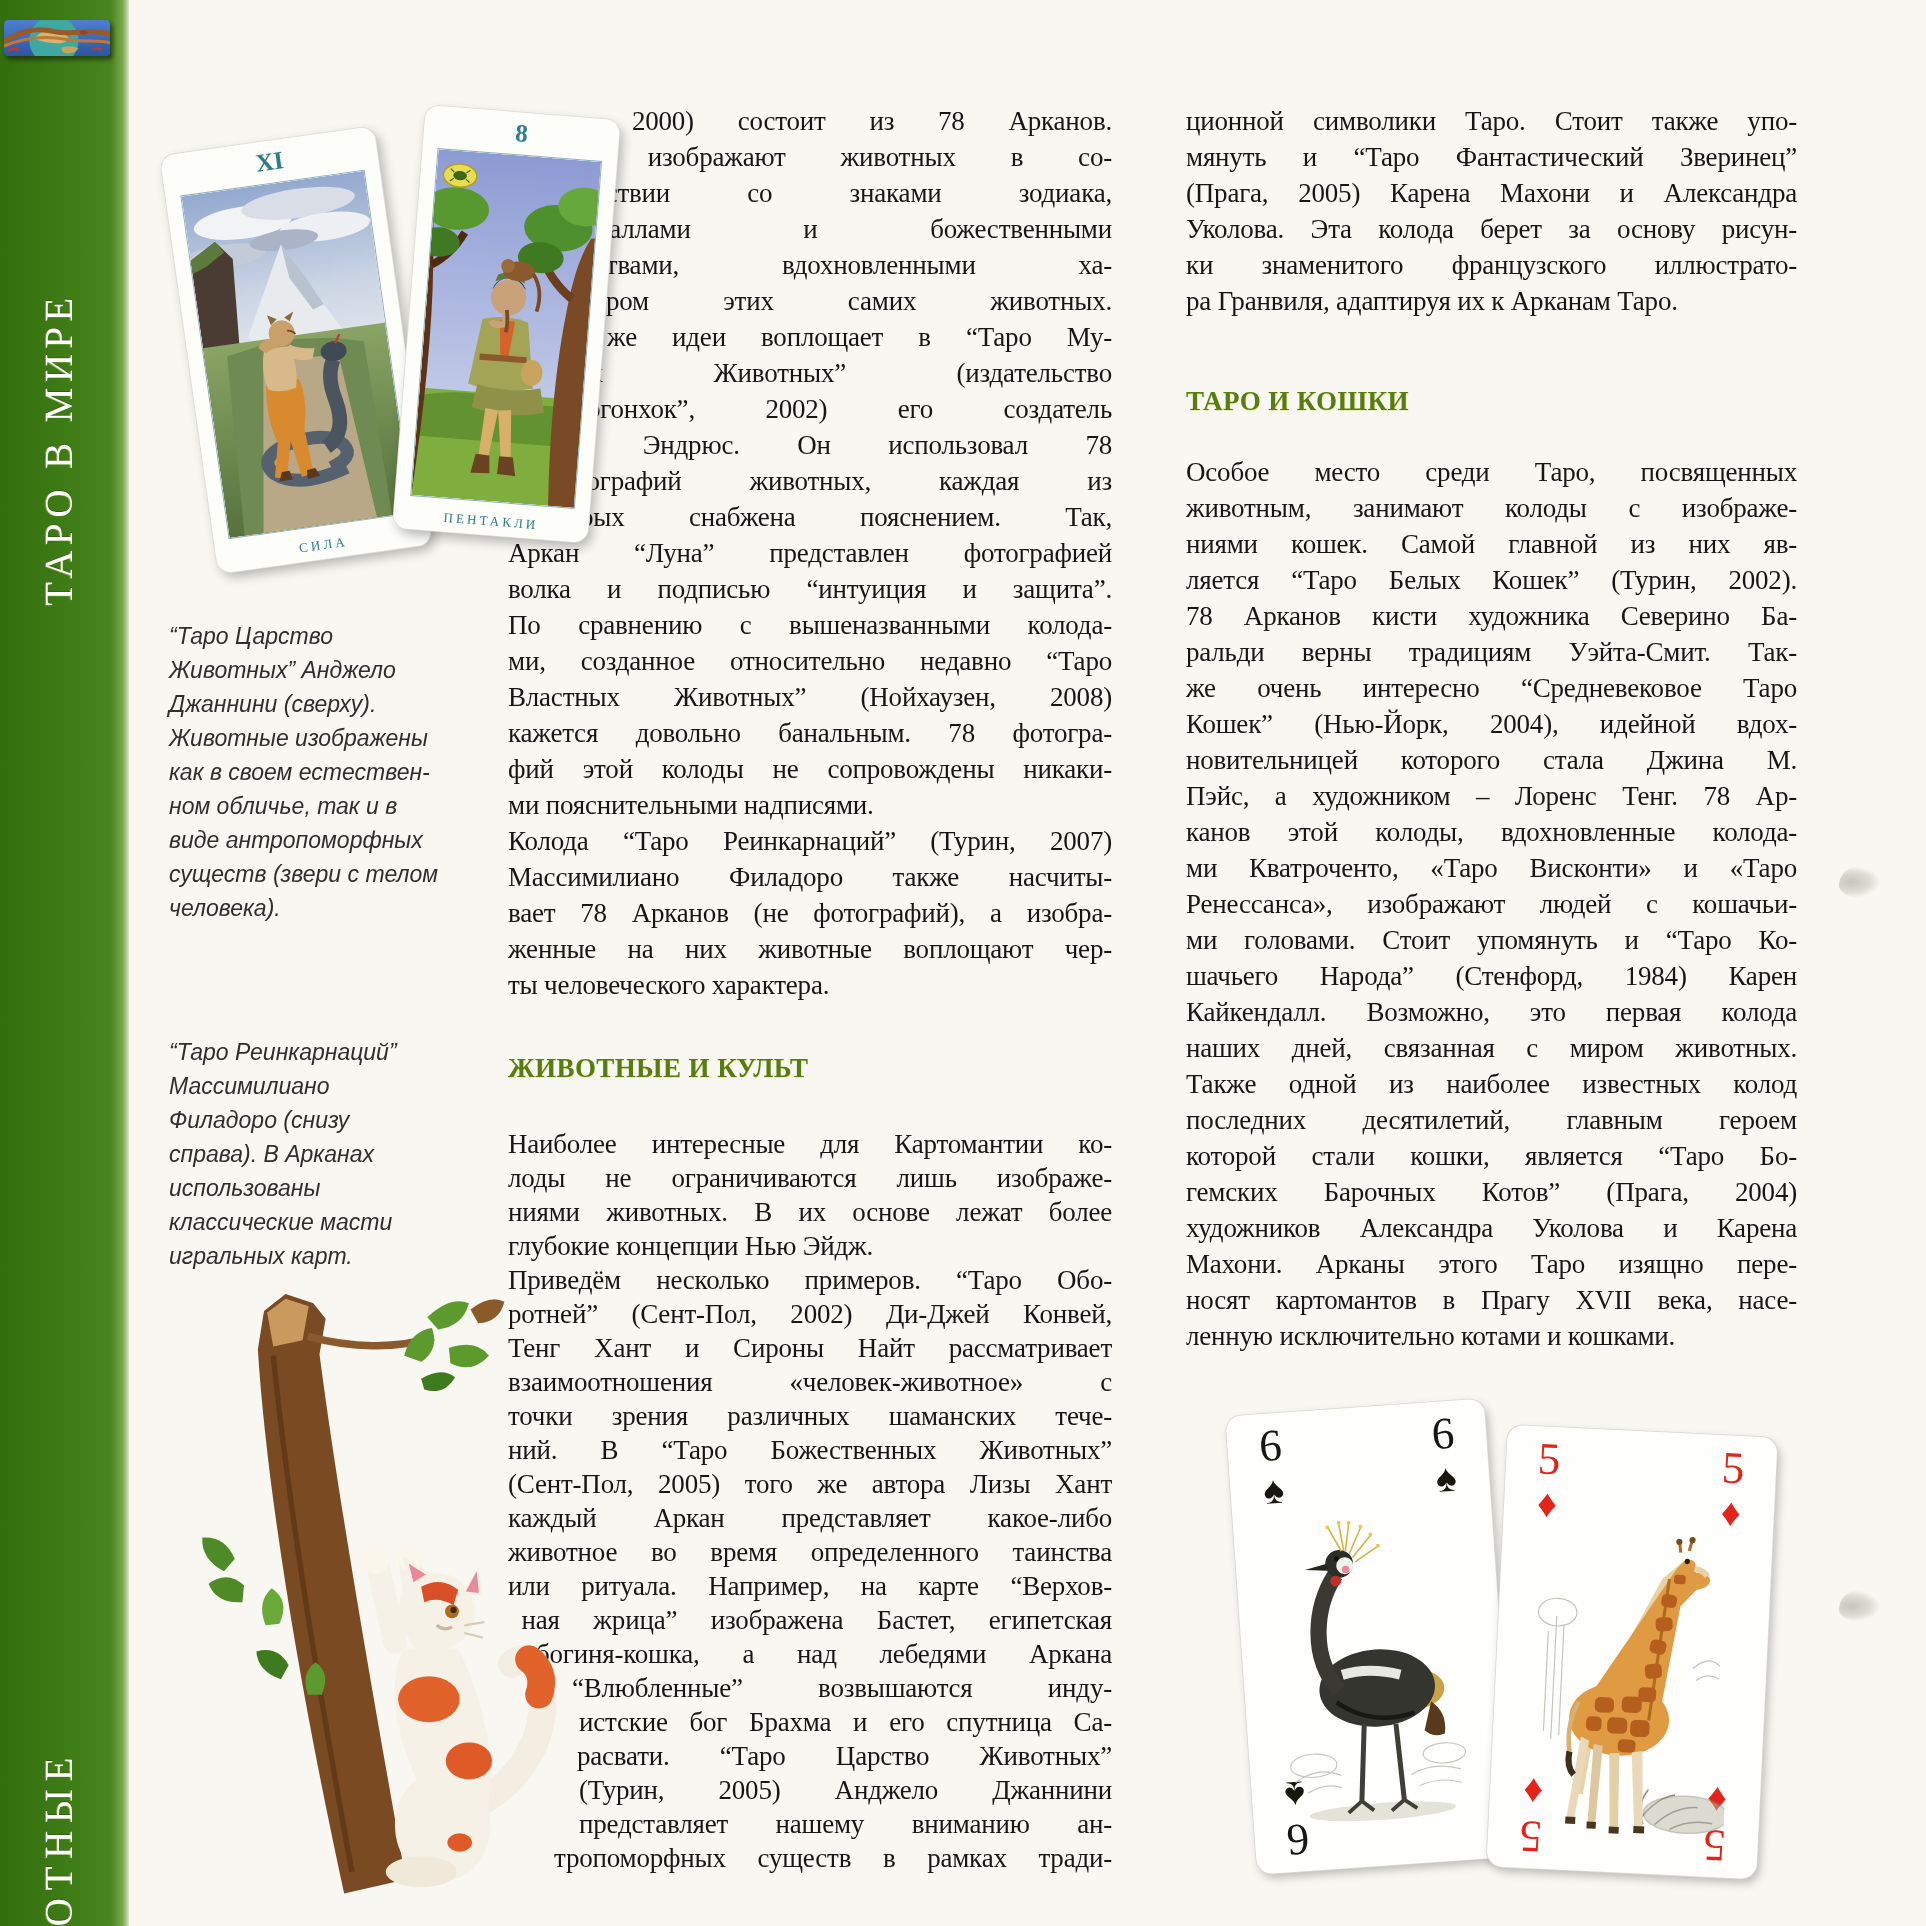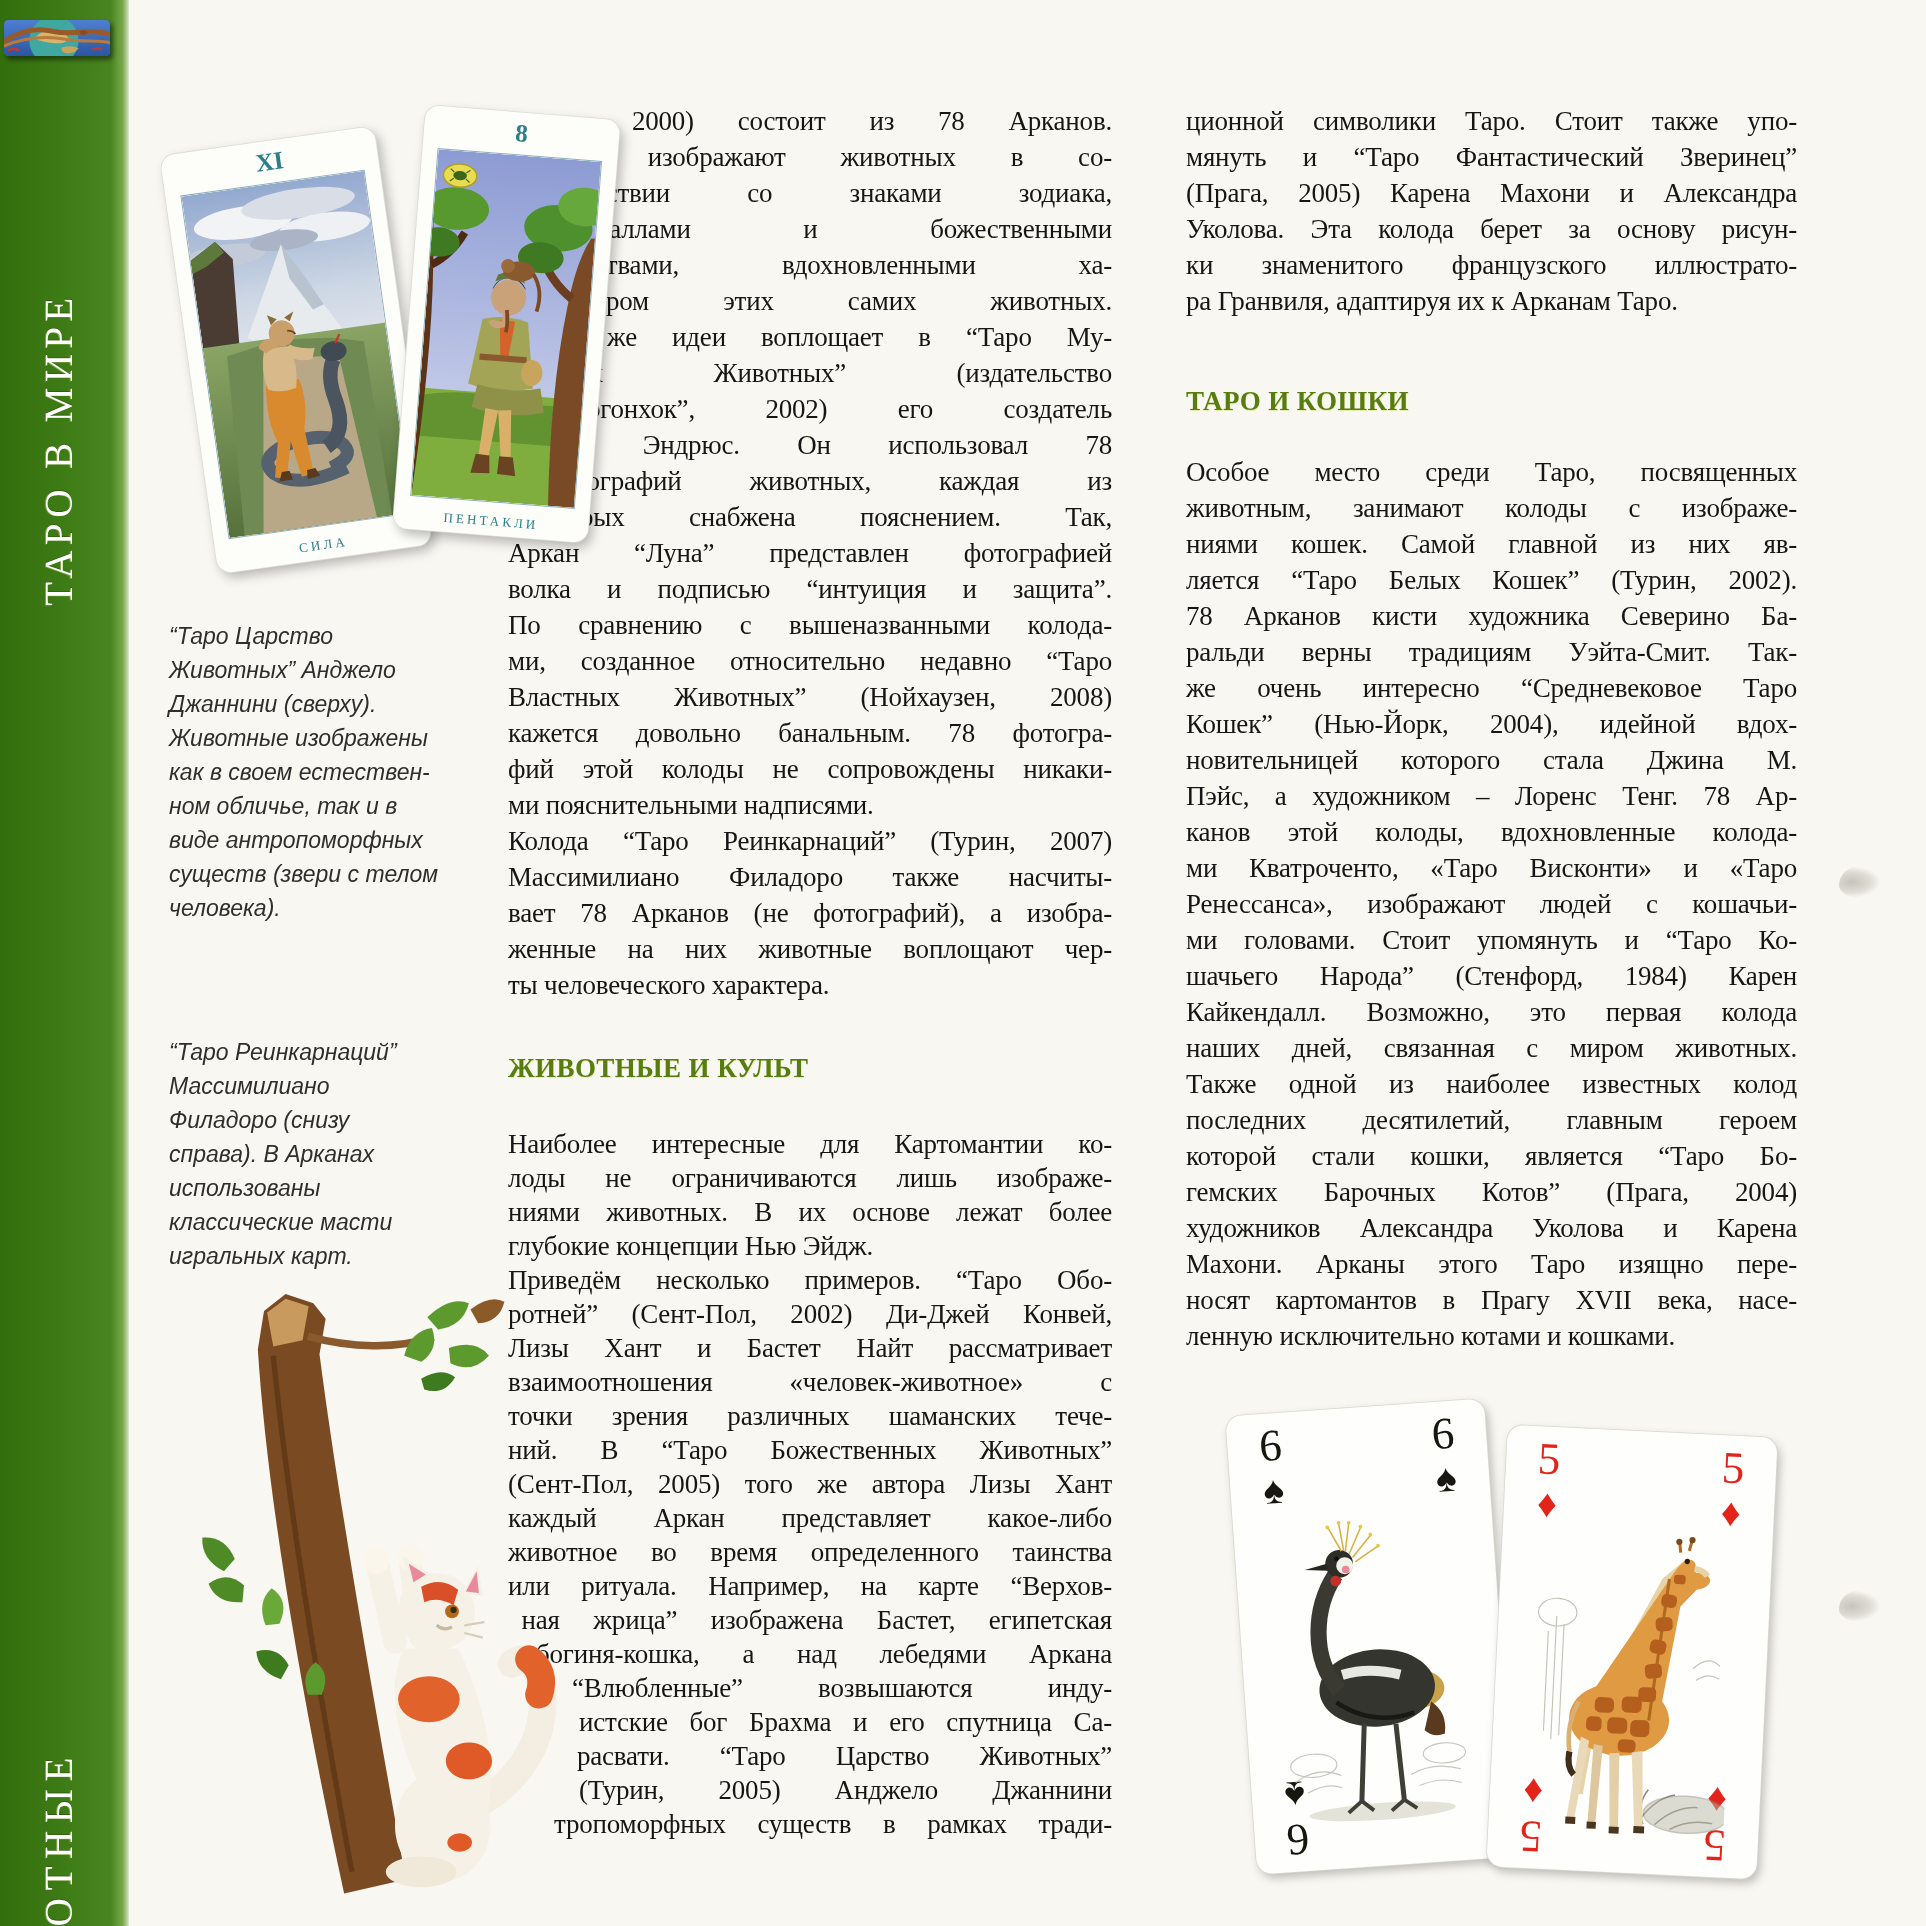--- a/index.html
+++ b/index.html
@@ -293,34 +293,35 @@
       <div class="tline last">ты человеческого характера.</div>
     </div>
   <div class="sec-heading" id="col1h">ЖИВОТНЫЕ И КУЛЬТ</div>
   <div class="col" id="col1b">
       <div class="tline">Наиболее интересные для Картомантии ко-</div>
       <div class="tline">лоды не ограничиваются лишь изображе-</div>
       <div class="tline">ниями животных. В их основе лежат более</div>
       <div class="tline last">глубокие концепции Нью Эйдж.</div>
       <div class="tline">Приведём несколько примеров. “Таро Обо-</div>
       <div class="tline">ротней” (Сент-Пол, 2002) Ди-Джей Конвей,</div>
-      <div class="tline">Лизы Хант и Бастет Найт рассматривает</div>
+      <div class="tline">Тенг Хант и Сироны Найт рассматривает</div>
       <div class="tline">взаимоотношения «человек-животное» с</div>
       <div class="tline">точки зрения различных шаманских тече-</div>
       <div class="tline">ний. В “Таро Божественных Животных”</div>
       <div class="tline">(Сент-Пол, 2005) того же автора Лизы Хант</div>
       <div class="tline">каждый Аркан представляет какое-либо</div>
       <div class="tline">животное во время определенного таинства</div>
       <div class="tline">или ритуала. Например, на карте “Верхов-</div>
       <div class="tline" style="margin-left: 13.5px;">ная жрица” изображена Бастет, египетская</div>
       <div class="tline" style="margin-left: 28px;">богиня-кошка, а над лебедями Аркана</div>
       <div class="tline" style="margin-left: 64px;">“Влюбленные” возвышаются инду-</div>
       <div class="tline" style="margin-left: 71px;">истские бог Брахма и его спутница Са-</div>
       <div class="tline" style="margin-left: 69px;">расвати. “Таро Царство Животных”</div>
       <div class="tline" style="margin-left: 71px;">(Турин, 2005) Анджело Джаннини</div>
+      <div class="tline" style="margin-left: 71px;">представляет нашему вниманию ан-</div>
       <div class="tline" style="margin-left: 46px;">тропоморфных существ в рамках тради-</div>
     </div>
 
   <div class="col" id="col2a">
       <div class="tline">ционной символики Таро. Стоит также упо-</div>
       <div class="tline">мянуть и “Таро Фантастический Зверинец”</div>
       <div class="tline">(Прага, 2005) Карена Махони и Александра</div>
       <div class="tline">Уколова. Эта колода берет за основу рисун-</div>
       <div class="tline">ки знаменитого французского иллюстрато-</div>
       <div class="tline last">ра Гранвиля, адаптируя их к Арканам Таро.</div>

